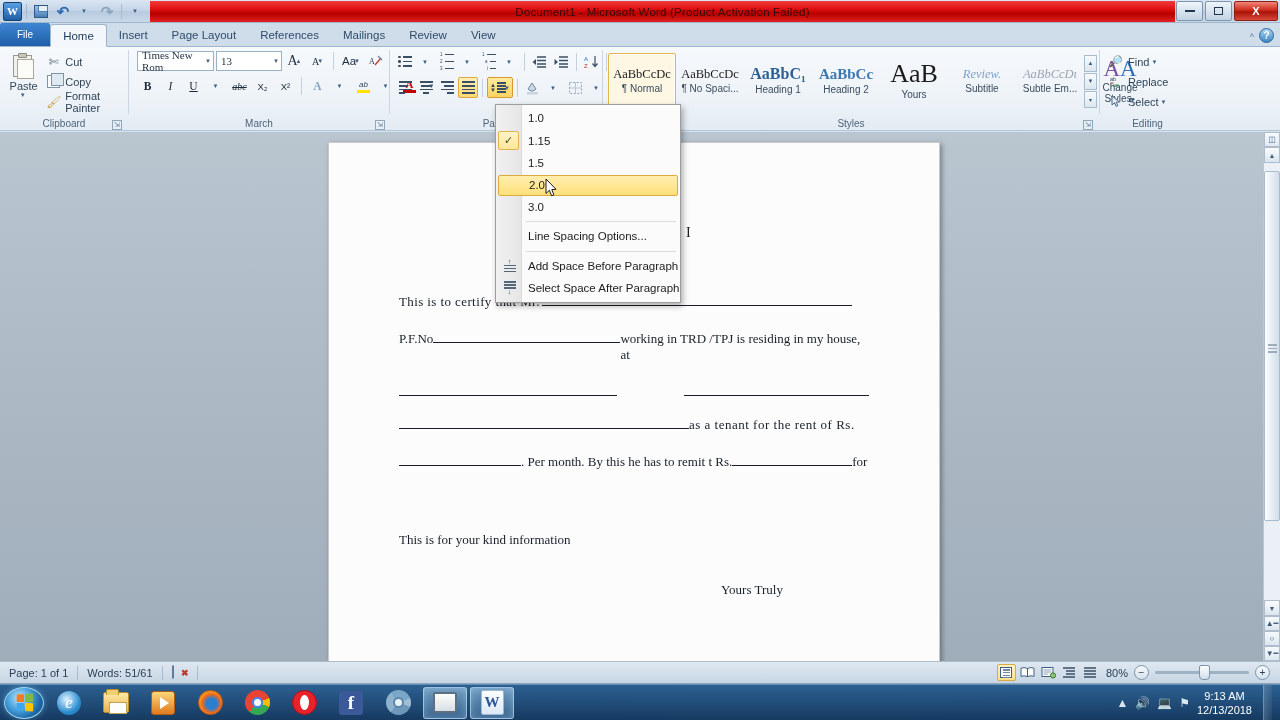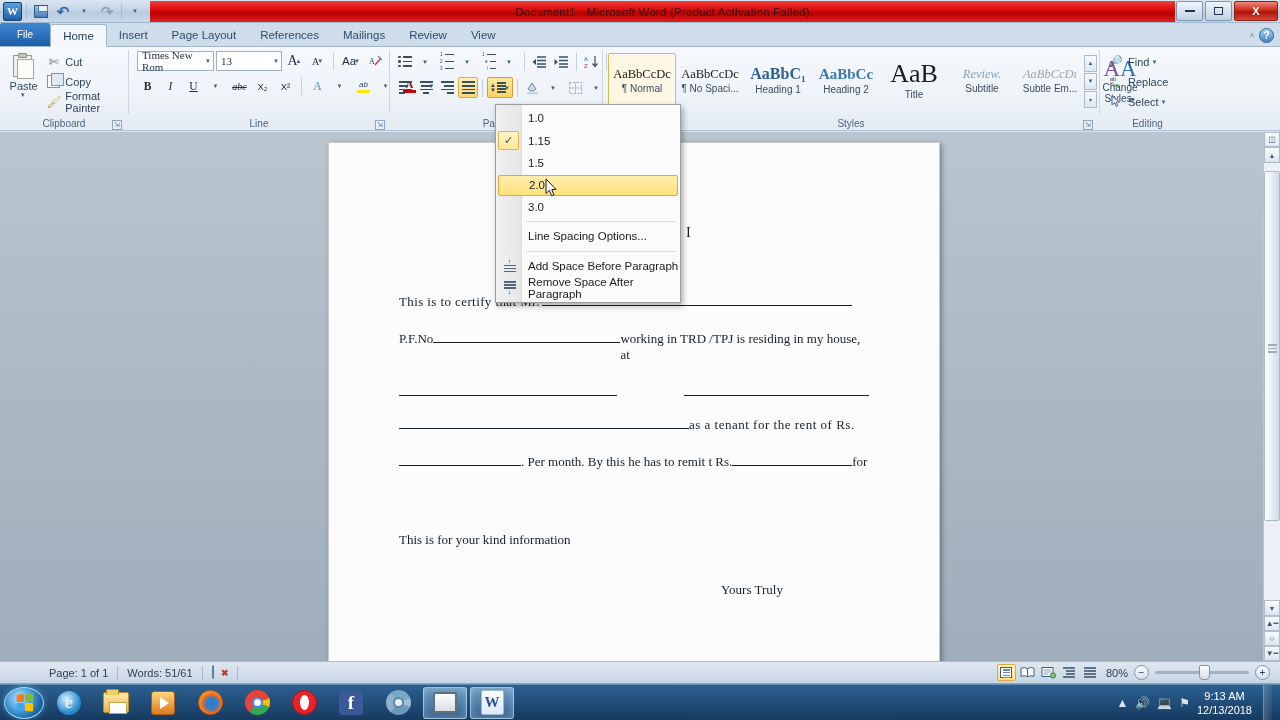--- a/index.html
+++ b/index.html
@@ -277,21 +277,21 @@
   }
   .browse-btn { width: 16px; height: 15px; display:flex; align-items:center; justify-content:center;
     font-size: 8px; color: #3c5a78; background: linear-gradient(180deg,#f6f9fc,#dde7ef);
     border: 1px solid #aebdcb; flex: none; }
 
   
   .statusbar {
     position: absolute; left: 0; bottom: 0; width: 1280px; height: 22px;
     background: linear-gradient(180deg,#dfe8f1,#c7d5e4);
     border-top: 1px solid #a9bccd;
-    display: flex; align-items: center; font-size: 11px; color: #2b4057; padding-left: 40px;
+    display: flex; align-items: center; font-size: 11px; color: #2b4057;
   }
   .sb-item { padding: 0 9px; height: 22px; display: flex; align-items: center; }
   .sb-div { width: 1px; height: 14px; background: #a9bccd; }
   .proof-ico {
     width: 16px; height: 14px; position: relative;
   }
   .proof-book { width: 15px; height: 10px; background: linear-gradient(180deg,#dfe9f2,#9fb6cb);
     border: 1px solid #5d7d9b; border-radius: 1px; }
   .proof-x { position: absolute; right: -1px; top: 2px; color: #c0392b; font-size: 9px; font-weight: bold; }
   .view-btns { display: flex; align-items: center; gap: 2px; margin-left: auto; }
@@ -571,21 +571,21 @@
               </div>
             <div class="fbtn" style="flex-direction:column">
               <span class="txt-red" style="font-size:11px;line-height:10px">A</span>
               <span class="underbar-red"></span>
             </div>
             <div class="fbtn">
                 <span class="tiny-caret">▼</span>
               </div>
           </div>
         </div>
-        <div class="rgroup-label">Line</div>
+        <div class="rgroup-label">March</div>
         <div class="dialog-launcher" style="bottom:1px;right:4px">⇲</div>
       </div>
       <div class="rgroup-sep"></div>
 
       <div class="rgroup" style="width:212px">
         <div class="rgroup-body" style="flex-direction:column;padding-left:5px">
           <div class="prow">
             <div class="pbtn">
               <span class="bullet-ico">
                   <span>
@@ -743,21 +743,21 @@
             <div class="style-item">
               <span class="style-preview" style="font-size:16px;color:#2c5f95;font-weight:bold">AaBbC₁</span>
               <span class="style-name">Heading 1</span>
             </div>
             <div class="style-item">
               <span class="style-preview" style="font-size:15px;color:#3c78b0;font-weight:bold">AaBbCc</span>
               <span class="style-name">Heading 2</span>
             </div>
             <div class="style-item">
               <span class="style-preview" style="font-size:26px;color:#1b1b1b;line-height:28px">AaB</span>
-              <span class="style-name">Title</span>
+              <span class="style-name">Yours</span>
             </div>
             <div class="style-item">
               <span class="style-preview" style="font-size:12.5px;color:#7fa3c6;font-style:italic">Review.</span>
               <span class="style-name">Subtitle</span>
             </div>
             <div class="style-item">
               <span class="style-preview" style="font-size:12.5px;color:#9aa6b2;font-style:italic">AaBbCcDι</span>
               <span class="style-name">Subtle Em...</span>
             </div>
             <div class="style-scroll">
@@ -973,21 +973,21 @@
       </div>
       <div class="ls-item">
         <span class="ls-icon-cell">
           <span class="spc-lines">
               <i></i>
               <i></i>
               <i></i>
             </span>
           <span class="spc-arrow">↓</span>
         </span>
-        <span>Remove Space After Paragraph</span>
+        <span>Select Space After Paragraph</span>
       </div>
     </div>
 
     <svg class="mcursor" viewBox="0 0 12 19">
       <path d="M1 1 L1 15.5 L4.4 12.3 L6.6 17.8 L8.9 16.8 L6.8 11.6 L11 11.3 Z" fill="#ffffff" stroke="#1a1a1a" stroke-width="1"></path>
     </svg>
   </div>
 
   <div class="taskbar">
     <div class="startorb">

